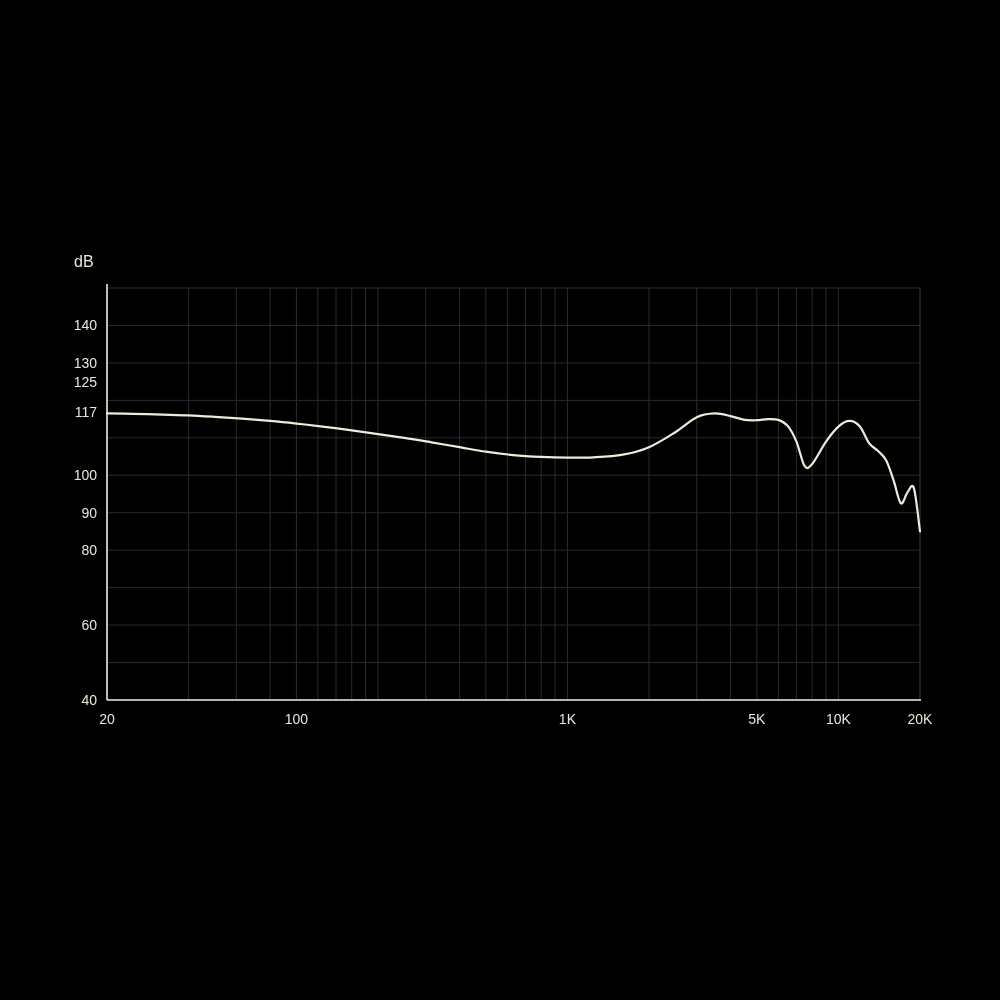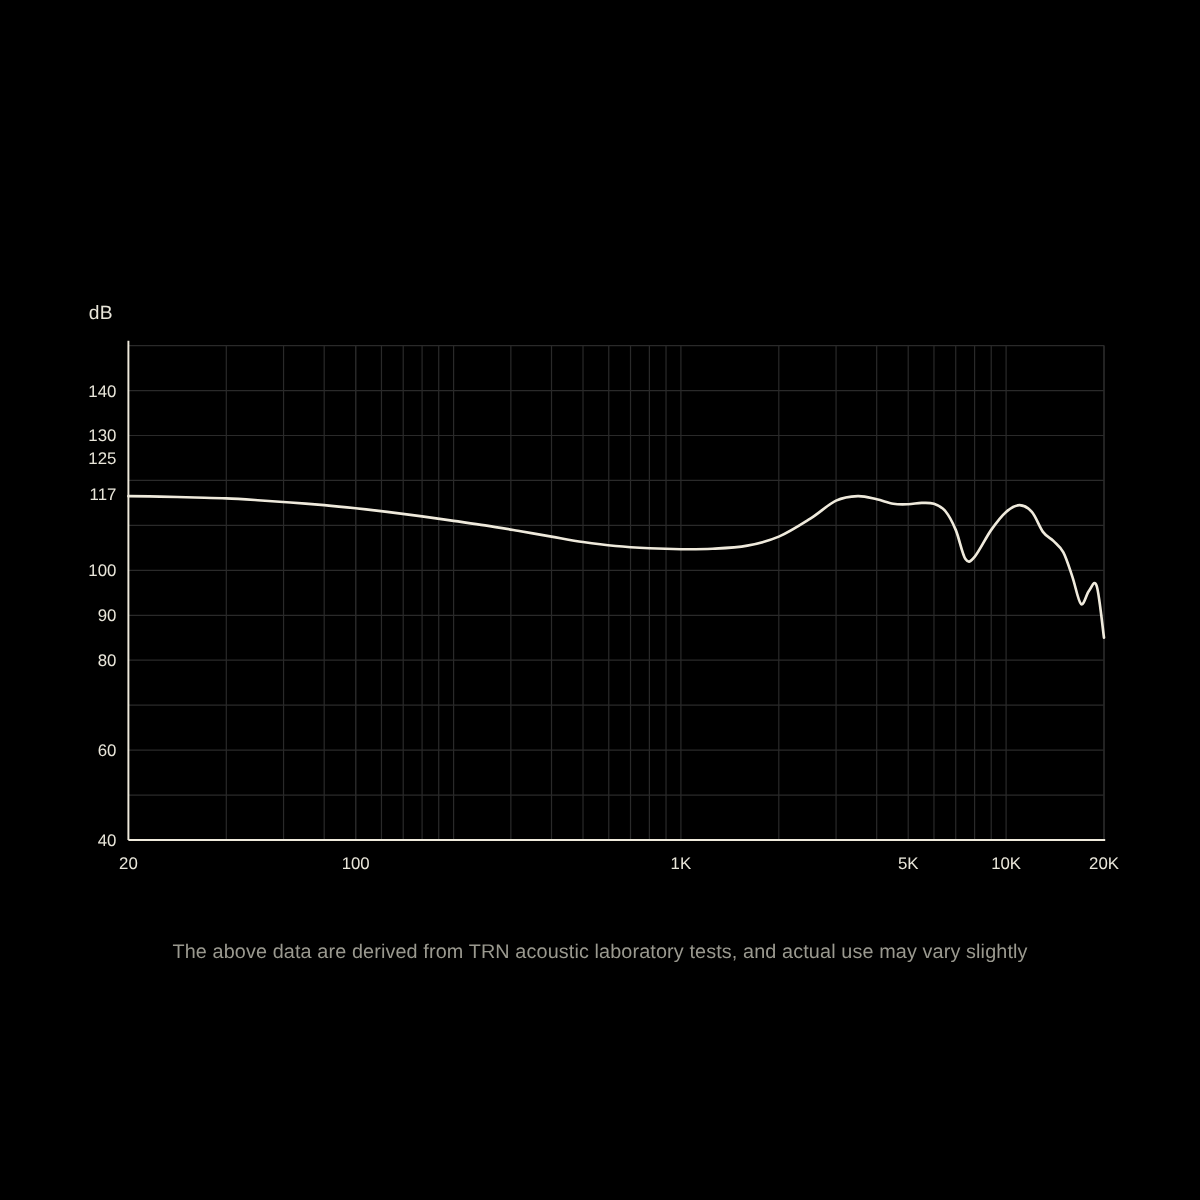--- a/index.html
+++ b/index.html
@@ -116,15 +116,14 @@
         <text x="107.00" y="724" text-anchor="middle" class="xtick">20</text>
         <text x="296.42" y="724" text-anchor="middle" class="xtick">100</text>
         <text x="567.42" y="724" text-anchor="middle" class="xtick">1K</text>
         <text x="756.84" y="724" text-anchor="middle" class="xtick">5K</text>
         <text x="838.42" y="724" text-anchor="middle" class="xtick">10K</text>
         <text x="920.00" y="724" text-anchor="middle" class="xtick">20K</text>
         <path d="M 107.00 413.47 C 111.38 413.54, 124.04 413.66, 133.26 413.85 C 142.48 414.03, 153.10 414.35, 162.32 414.60 C 171.54 414.85, 179.82 414.97, 188.58 415.35 C 197.33 415.72, 205.93 416.28, 214.84 416.84 C 223.75 417.41, 232.82 418.03, 242.04 418.72 C 251.26 419.40, 261.10 420.15, 270.16 420.96 C 279.22 421.78, 287.67 422.65, 296.42 423.59 C 305.18 424.52, 313.46 425.46, 322.68 426.58 C 331.90 427.71, 342.52 429.08, 351.74 430.33 C 360.96 431.58, 369.25 432.82, 378.00 434.07 C 386.75 435.32, 395.35 436.44, 404.26 437.82 C 413.17 439.19, 422.24 440.75, 431.46 442.31 C 440.68 443.87, 450.52 445.62, 459.58 447.18 C 468.64 448.74, 476.93 450.37, 485.84 451.68 C 494.75 452.99, 503.82 454.17, 513.04 455.05 C 522.26 455.92, 532.10 456.48, 541.16 456.92 C 550.22 457.36, 558.67 457.61, 567.42 457.67 C 576.18 457.73, 584.46 457.79, 593.68 457.29 C 602.90 456.80, 613.52 456.36, 622.74 454.67 C 631.96 452.99, 640.25 450.93, 649.00 447.18 C 657.75 443.44, 667.31 437.19, 675.26 432.20 C 683.22 427.21, 690.12 420.34, 696.72 417.22 C 703.32 414.10, 709.22 413.66, 714.86 413.47 C 720.51 413.29, 725.65 415.03, 730.58 416.09 C 735.51 417.16, 740.06 419.15, 744.44 419.84 C 748.82 420.53, 752.91 420.34, 756.84 420.21 C 760.78 420.09, 764.48 419.15, 768.06 419.09 C 771.64 419.03, 775.02 418.72, 778.30 419.84 C 781.58 420.96, 784.70 422.21, 787.72 425.83 C 790.74 429.45, 793.64 434.88, 796.44 441.56 C 799.25 448.24, 801.94 462.16, 804.56 465.91 C 807.18 469.65, 808.58 468.09, 812.16 464.04 C 815.73 459.98, 821.64 447.81, 826.02 441.56 C 830.40 435.32, 834.48 430.02, 838.42 426.58 C 842.36 423.15, 846.06 420.96, 849.64 420.96 C 853.21 420.96, 856.60 422.84, 859.88 426.58 C 863.16 430.33, 866.28 439.38, 869.30 443.44 C 872.32 447.49, 875.21 448.12, 878.02 450.93 C 880.83 453.74, 883.52 455.30, 886.14 460.29 C 888.76 465.28, 891.28 473.71, 893.74 480.89 C 896.19 488.07, 898.56 501.49, 900.87 503.36 C 903.18 505.24, 905.42 494.62, 907.60 492.13 C 909.78 489.63, 911.90 481.83, 913.96 488.38 C 916.03 494.94, 918.99 524.28, 920.00 531.45" fill="none" stroke="#efeadc" stroke-width="2.2" stroke-linecap="round" stroke-linejoin="round"></path>
       </svg>
   </div>
 
-  <div class="caption">The above data are derived from TRN acoustic laboratory tests, and actual use may vary slightly</div>
 
 </div>
 
 </body></html>

